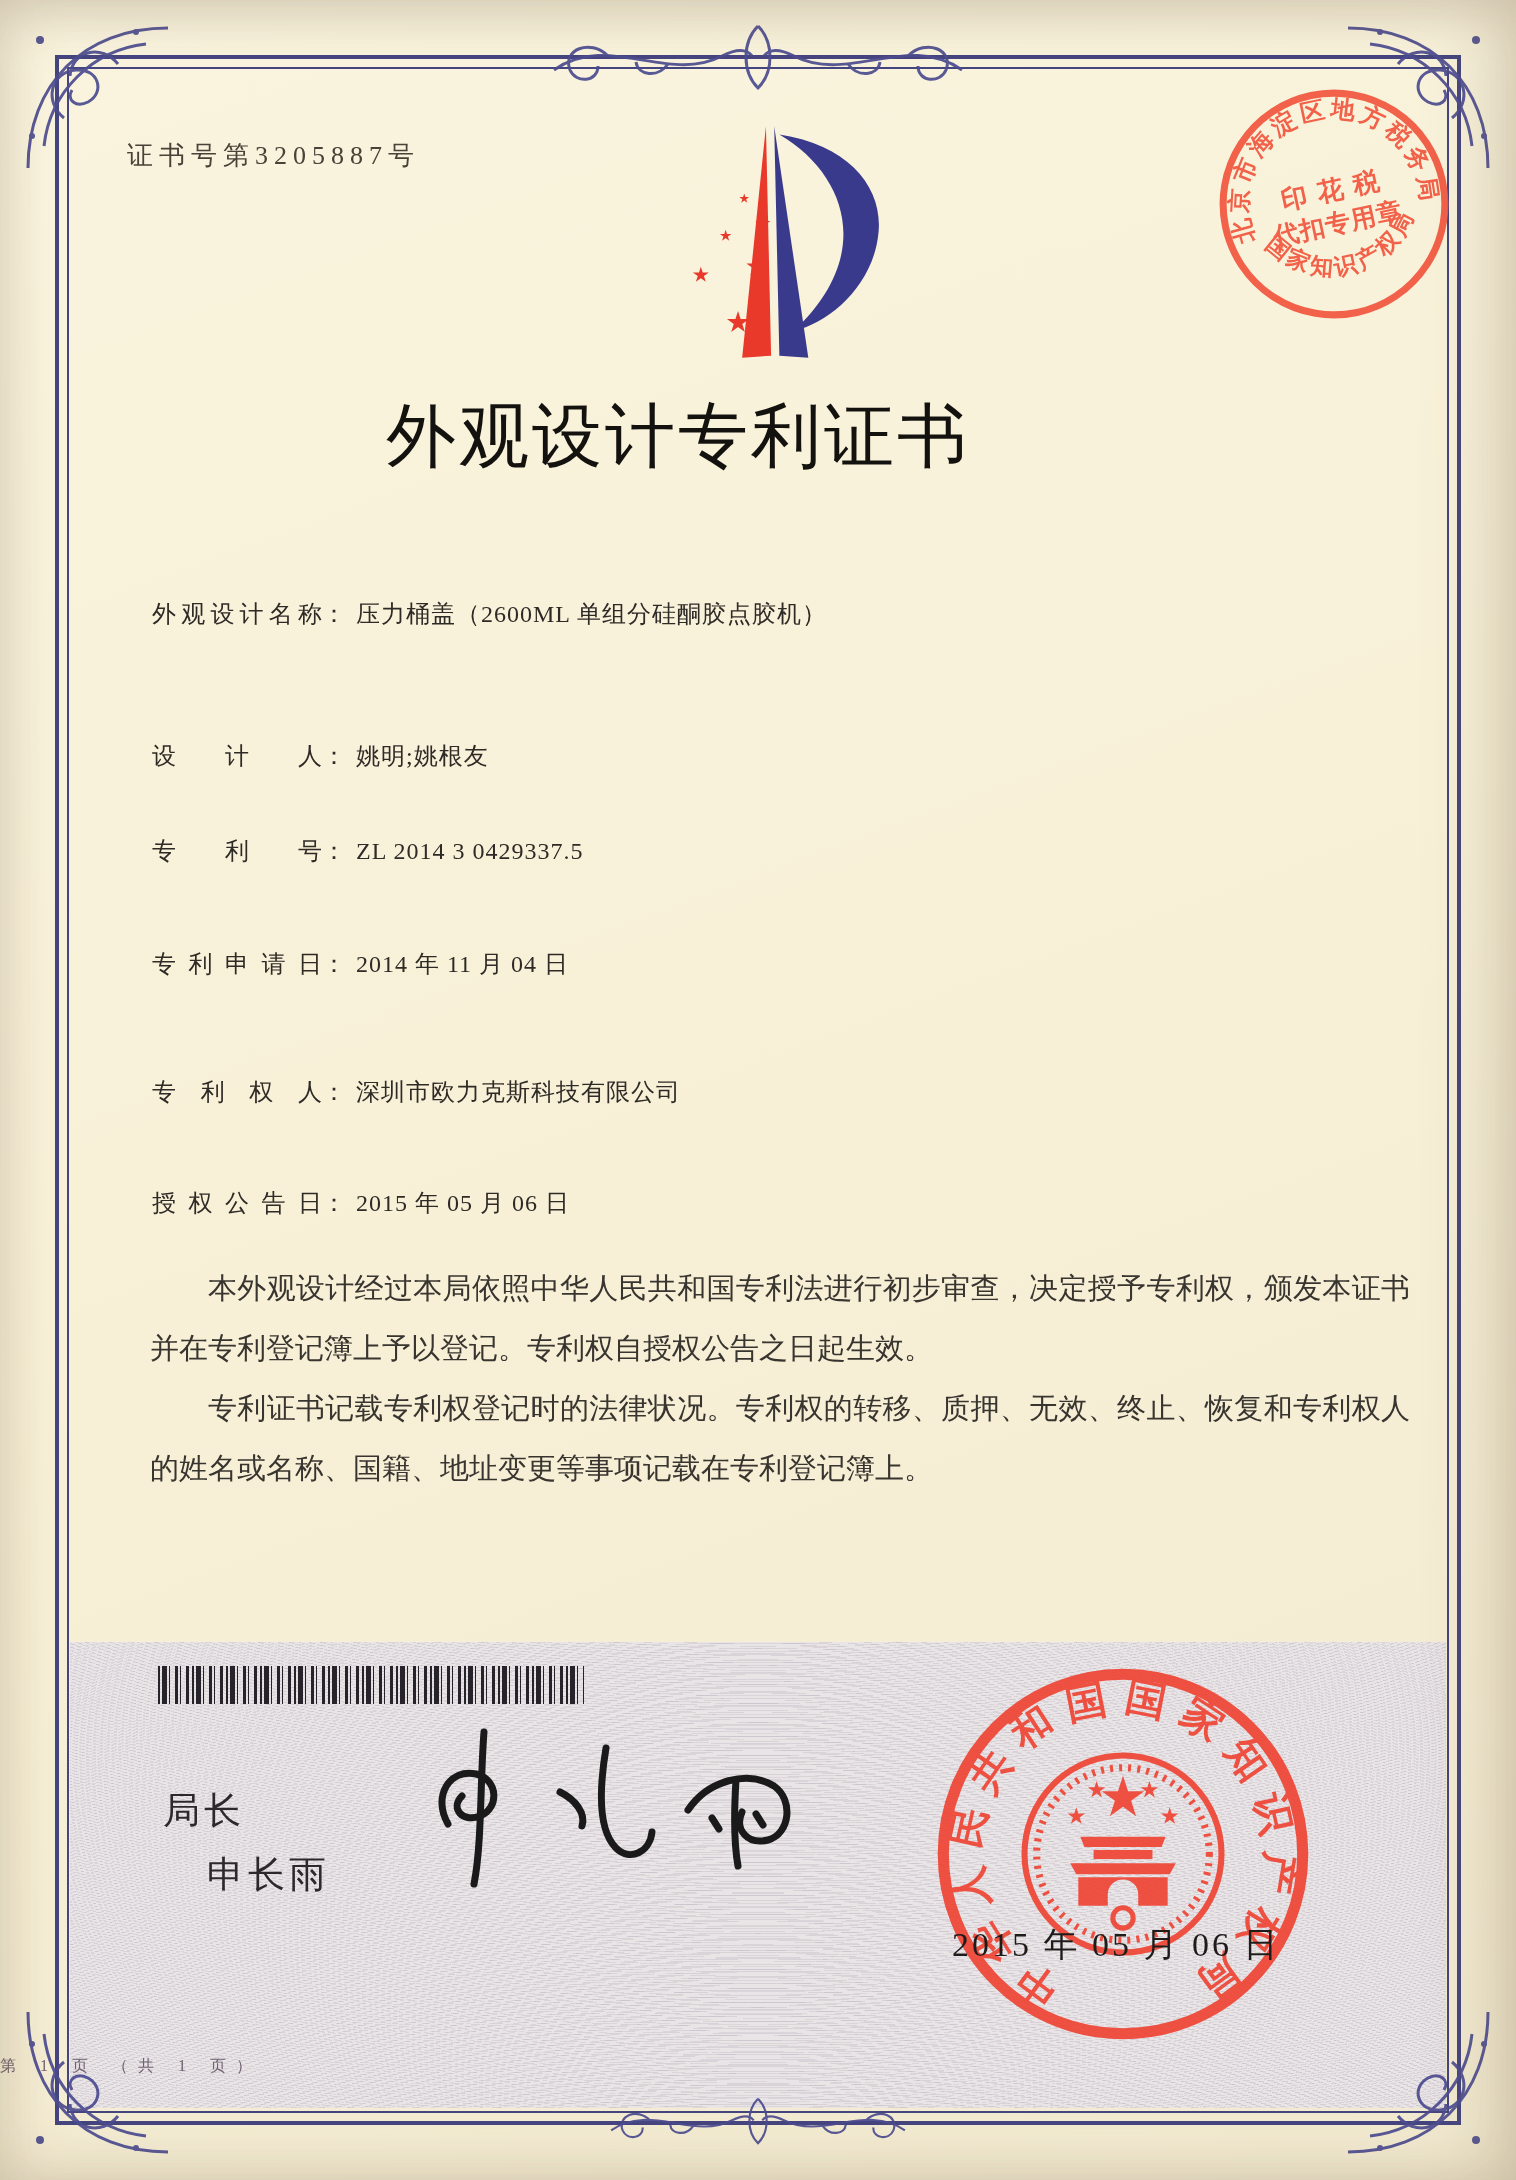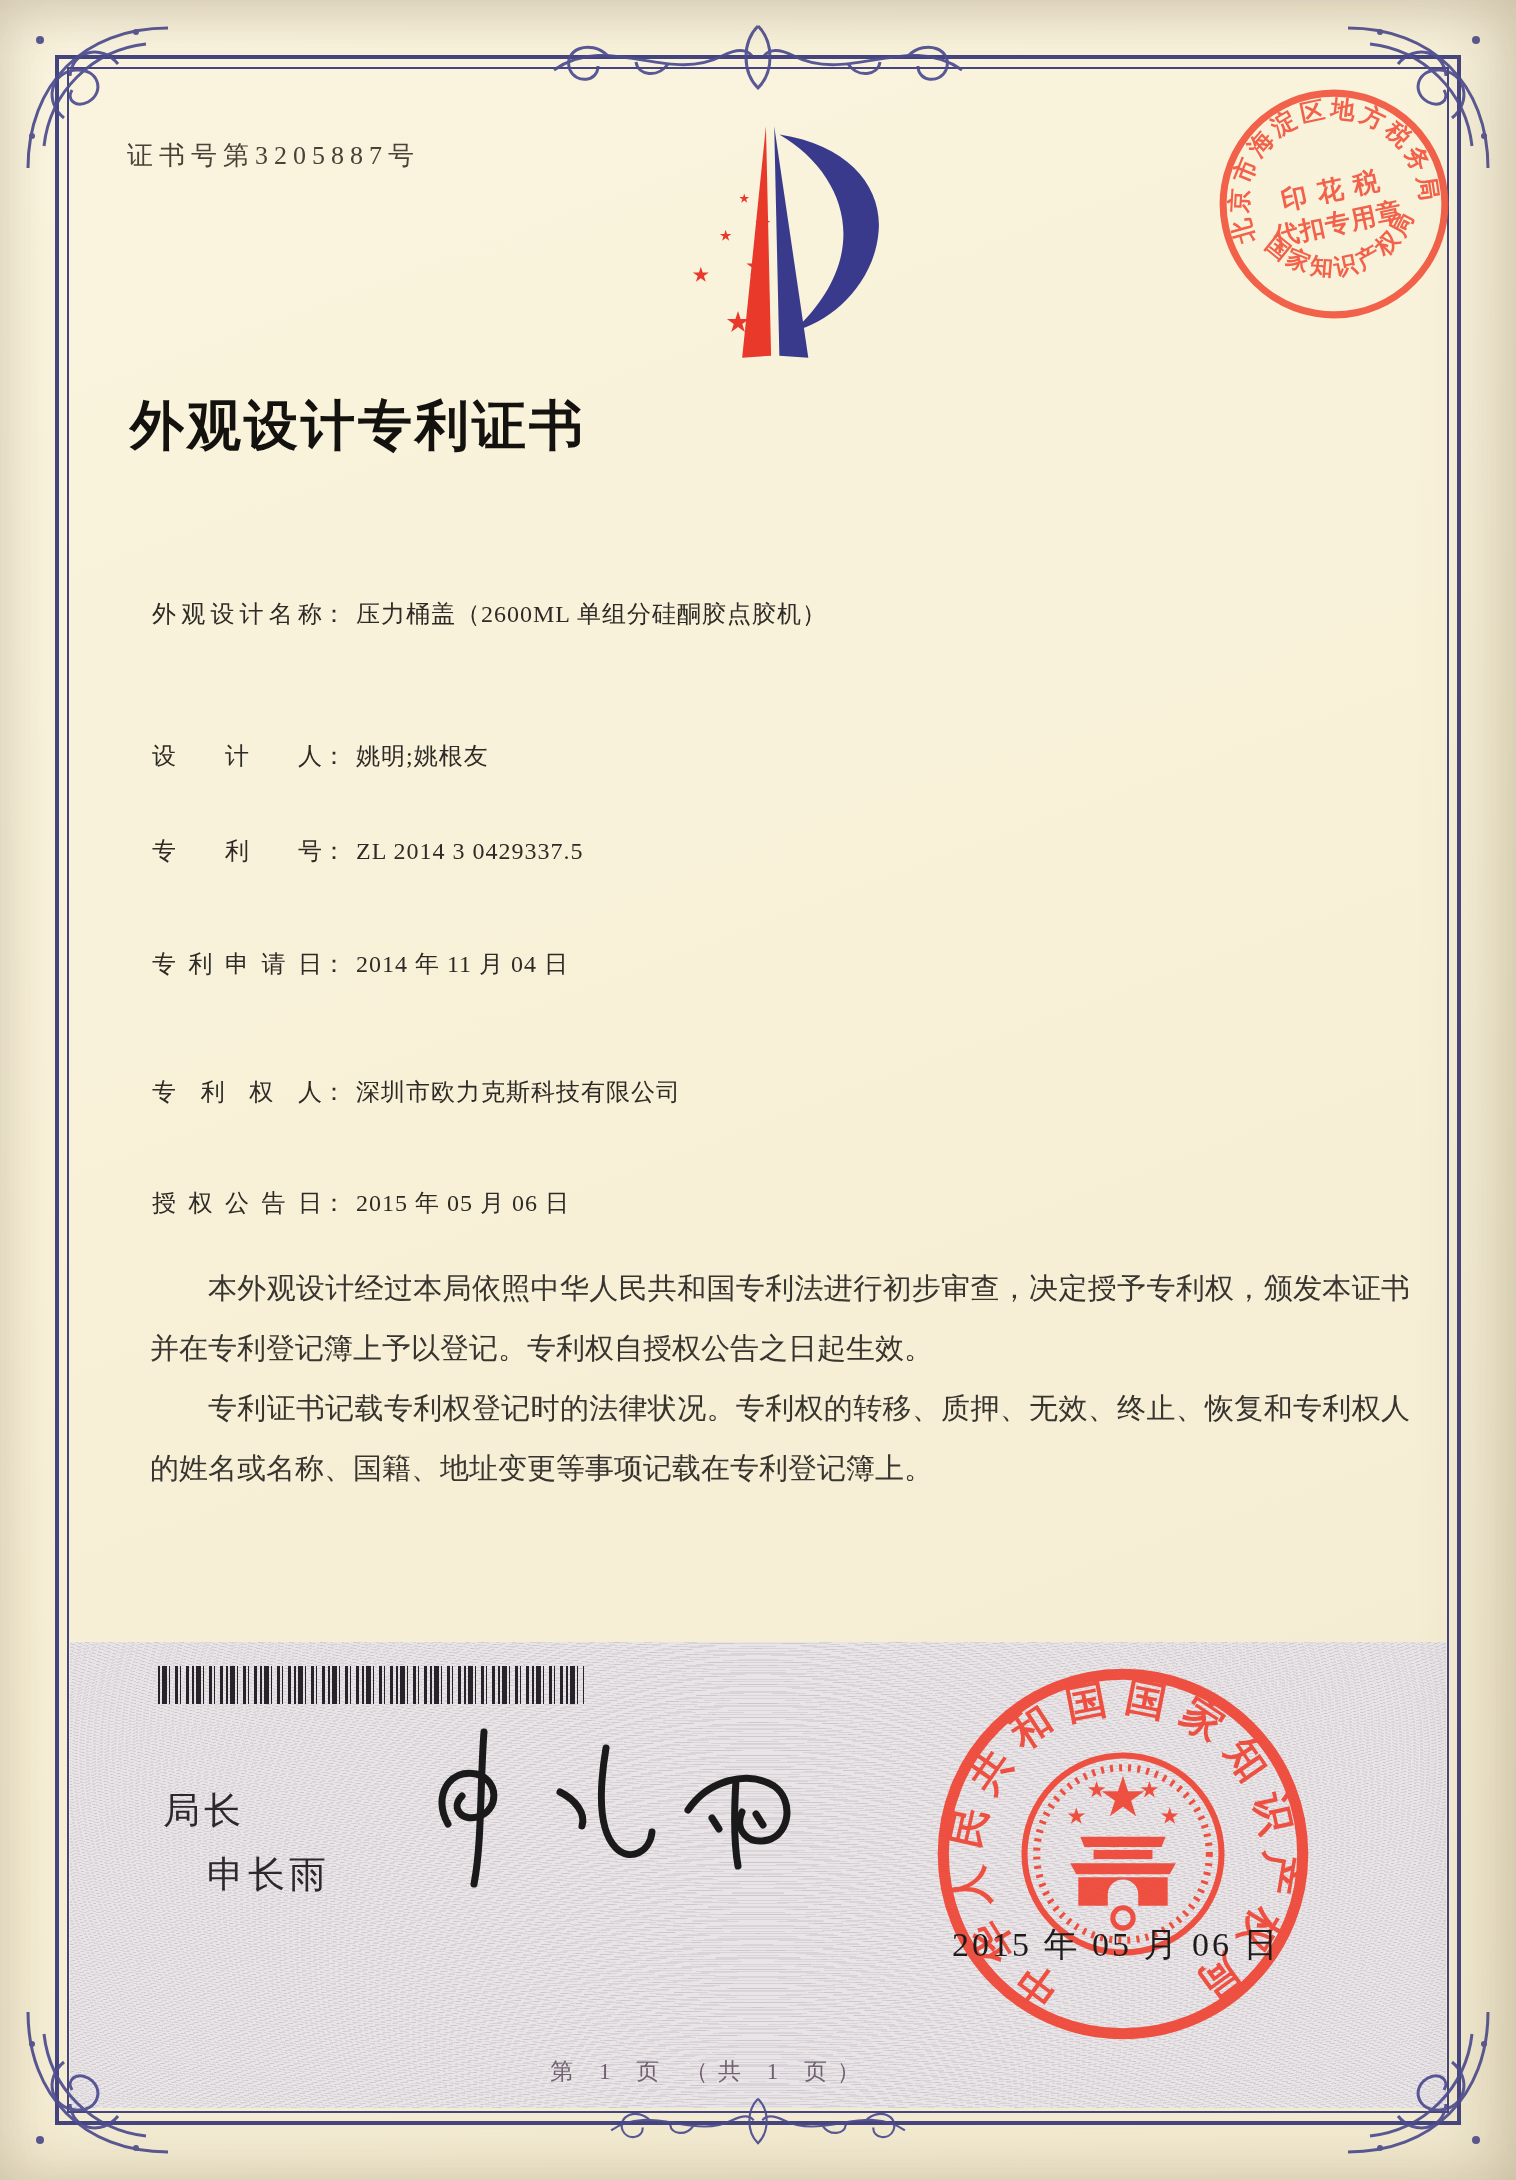--- a/index.html
+++ b/index.html
@@ -25,22 +25,22 @@
     position:absolute;left:70px;right:70px;top:1642px;bottom:72px;z-index:1;
     background-color:#e9e4e6;
     background-image:
       repeating-radial-gradient(ellipse 2600px 950px at 50% -45%, rgba(150,138,158,.20) 0 1.5px, transparent 1.5px 6.5px),
       repeating-radial-gradient(ellipse 2600px 950px at 50% 145%, rgba(150,138,158,.16) 0 1.5px, transparent 1.5px 7.5px);
   }
   
   .cert-number{position:absolute;left:127px;top:138px;font-size:26px;letter-spacing:6px;color:#4a4138;z-index:4;text-align:center;}
   .logo{position:absolute;left:628px;top:118px;width:280px;height:248px;z-index:4;}
   .tax-stamp{position:absolute;left:1208px;top:78px;width:252px;height:252px;z-index:5;transform:rotate(-12deg);opacity:.93;}
-  .doc-title{position:absolute;left:130px;top:390px;width:840px;text-align:left;
-    font-size:54px;font-weight:700;letter-spacing:3px;color:#14120f;z-index:4;}
+  .doc-title{position:absolute;left:130px;top:390px;width:840px;text-align:right;
+    font-size:70px;font-weight:400;letter-spacing:3px;color:#14120f;z-index:4;}
   
   .frow{position:absolute;left:152px;font-size:24px;color:#2e2a26;z-index:4;white-space:nowrap;}
   .flabel{display:inline-block;width:170px;text-align:justify;text-align-last:justify;vertical-align:bottom;}
   .fcolon{display:inline-block;}
   .fvalue{margin-left:10px;letter-spacing:1px;}
   
   .body-paras{position:absolute;left:150px;top:1258px;width:1260px;z-index:4;
     font-size:29px;line-height:60px;color:#38342f;text-align:justify;}
   .body-paras p{margin:0;text-indent:58px;}
   
@@ -49,22 +49,22 @@
       #26242a 0 2px,transparent 2px 4px,#26242a 4px 9px,transparent 9px 11px,
       #26242a 11px 12px,transparent 12px 17px,#26242a 17px 20px,transparent 20px 22px,
       #26242a 22px 23px,transparent 23px 28px,#26242a 28px 31px,transparent 31px 34px);}
   .signer-title{position:absolute;left:163px;top:1786px;font-size:37px;color:#2c282b;z-index:4;
     font-family:"Liberation Sans","DejaVu Sans",sans-serif;letter-spacing:4px;}
   .signer-name{position:absolute;left:163px;top:1850px;font-size:37px;color:#2c282b;z-index:4;
     font-family:"Liberation Sans","DejaVu Sans",sans-serif;letter-spacing:4px;margin-left:44px;}
   .signature-svg{position:absolute;left:392px;top:1712px;width:430px;height:190px;z-index:5;}
   .big-seal{position:absolute;left:925px;top:1656px;width:396px;height:396px;z-index:5;opacity:.9;}
   .seal-date{position:absolute;left:952px;top:1922px;font-size:34px;letter-spacing:3px;color:#1e1c1a;z-index:6;}
-  .page-footer{position:absolute;left:0;top:2056px;width:1420px;text-align:center;z-index:4;
-    font-size:23px;letter-spacing:10px;color:#6f6270;}
+  .page-footer{position:absolute;left:0;top:2056px;width:1420px;z-index:4;
+    font-size:16px;letter-spacing:10px;color:#6f6270;}
 </style>
 </head>
 <body>
 
 <div class="page">
 
   <svg width="0" height="0" style="position:absolute" aria-hidden="true">
     <defs>
       <polygon id="star-s" points="0,-9 2,-2.8 8.6,-2.8 3.3,1.1 5.3,7.3 0,3.4 -5.3,7.3 -3.3,1.1 -8.6,-2.8 -2,-2.8"></polygon>
       <g id="corner-flourish" fill="none" stroke="#4c4c90" stroke-width="3">

